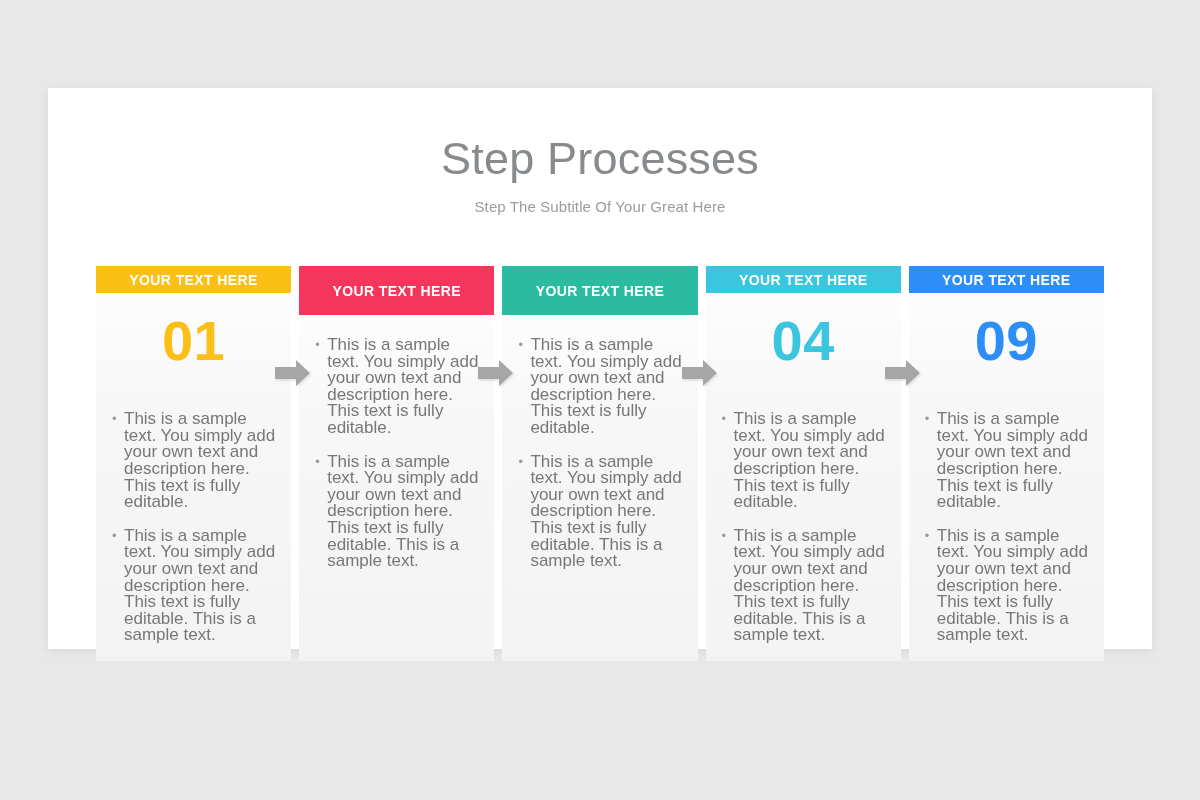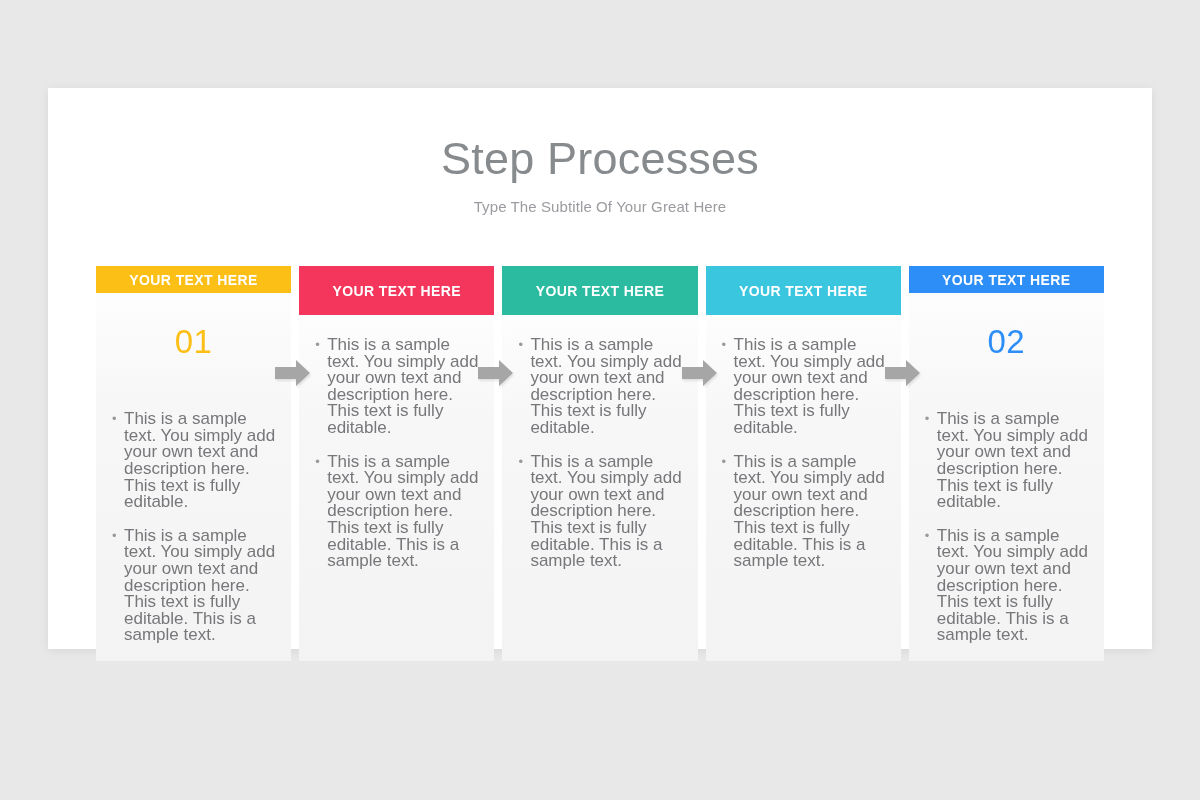--- a/index.html
+++ b/index.html
@@ -69,22 +69,22 @@
     background:linear-gradient(180deg,#fdfdfd 0%,#f7f7f7 30%,#f3f3f3 100%);
     display:flex;
     flex-direction:column;
   }
 
   .col-number {
     height:96px;
     display:flex;
     align-items:center;
     justify-content:center;
-    font-size:33px;
-    font-weight:normal;
+    font-size:56px;
+    font-weight:bold;
     letter-spacing:0.5px;
     line-height:1;
   }
 
   .bullets {
     padding:22px 14px 0 12px;
   }
   .bullet {
     display:flex;
     margin-bottom:17px;
@@ -114,21 +114,21 @@
   .arrow svg { display:block; filter:drop-shadow(1px 2px 1px rgba(0,0,0,0.10)); }
 </style>
 </head>
 <body>
 
 <div id="canvas">
   <div id="slide">
 
     <div id="heading">
       <div id="title">Step Processes</div>
-      <div id="subtitle">Type The Subtitle Of Your Great Here</div>
+      <div id="subtitle">Step The Subtitle Of Your Great Here</div>
     </div>
 
     <div id="columns">
         <div class="col">
           <div class="col-head" style="background: rgb(251, 191, 21);">YOUR TEXT HERE</div>
           <div class="col-body">
             <div class="col-number" style="color: rgb(251, 191, 21);">01</div>
             <div class="bullets">
               <div class="bullet">
                 <span class="bullet-dot">•</span>
@@ -167,36 +167,37 @@
               <div class="bullet">
                 <span class="bullet-dot">•</span>
                 <span class="bullet-text">This is a sample text. You simply add your own text and description here. This text is fully editable. This is a sample text.</span>
               </div>
             </div>
           </div>
         </div>
         <div class="col">
           <div class="col-head" style="background: rgb(59, 198, 224);">YOUR TEXT HERE</div>
           <div class="col-body">
+            <div class="col-number" style="color: rgb(59, 198, 224);">04</div>
             <div class="bullets">
               <div class="bullet">
                 <span class="bullet-dot">•</span>
                 <span class="bullet-text">This is a sample text. You simply add your own text and description here. This text is fully editable.</span>
               </div>
               <div class="bullet">
                 <span class="bullet-dot">•</span>
                 <span class="bullet-text">This is a sample text. You simply add your own text and description here. This text is fully editable. This is a sample text.</span>
               </div>
             </div>
           </div>
         </div>
         <div class="col">
           <div class="col-head" style="background: rgb(46, 142, 247);">YOUR TEXT HERE</div>
           <div class="col-body">
-            <div class="col-number" style="color: rgb(46, 142, 247);">02</div>
+            <div class="col-number" style="color: rgb(46, 142, 247);">09</div>
             <div class="bullets">
               <div class="bullet">
                 <span class="bullet-dot">•</span>
                 <span class="bullet-text">This is a sample text. You simply add your own text and description here. This text is fully editable.</span>
               </div>
               <div class="bullet">
                 <span class="bullet-dot">•</span>
                 <span class="bullet-text">This is a sample text. You simply add your own text and description here. This text is fully editable. This is a sample text.</span>
               </div>
             </div>

